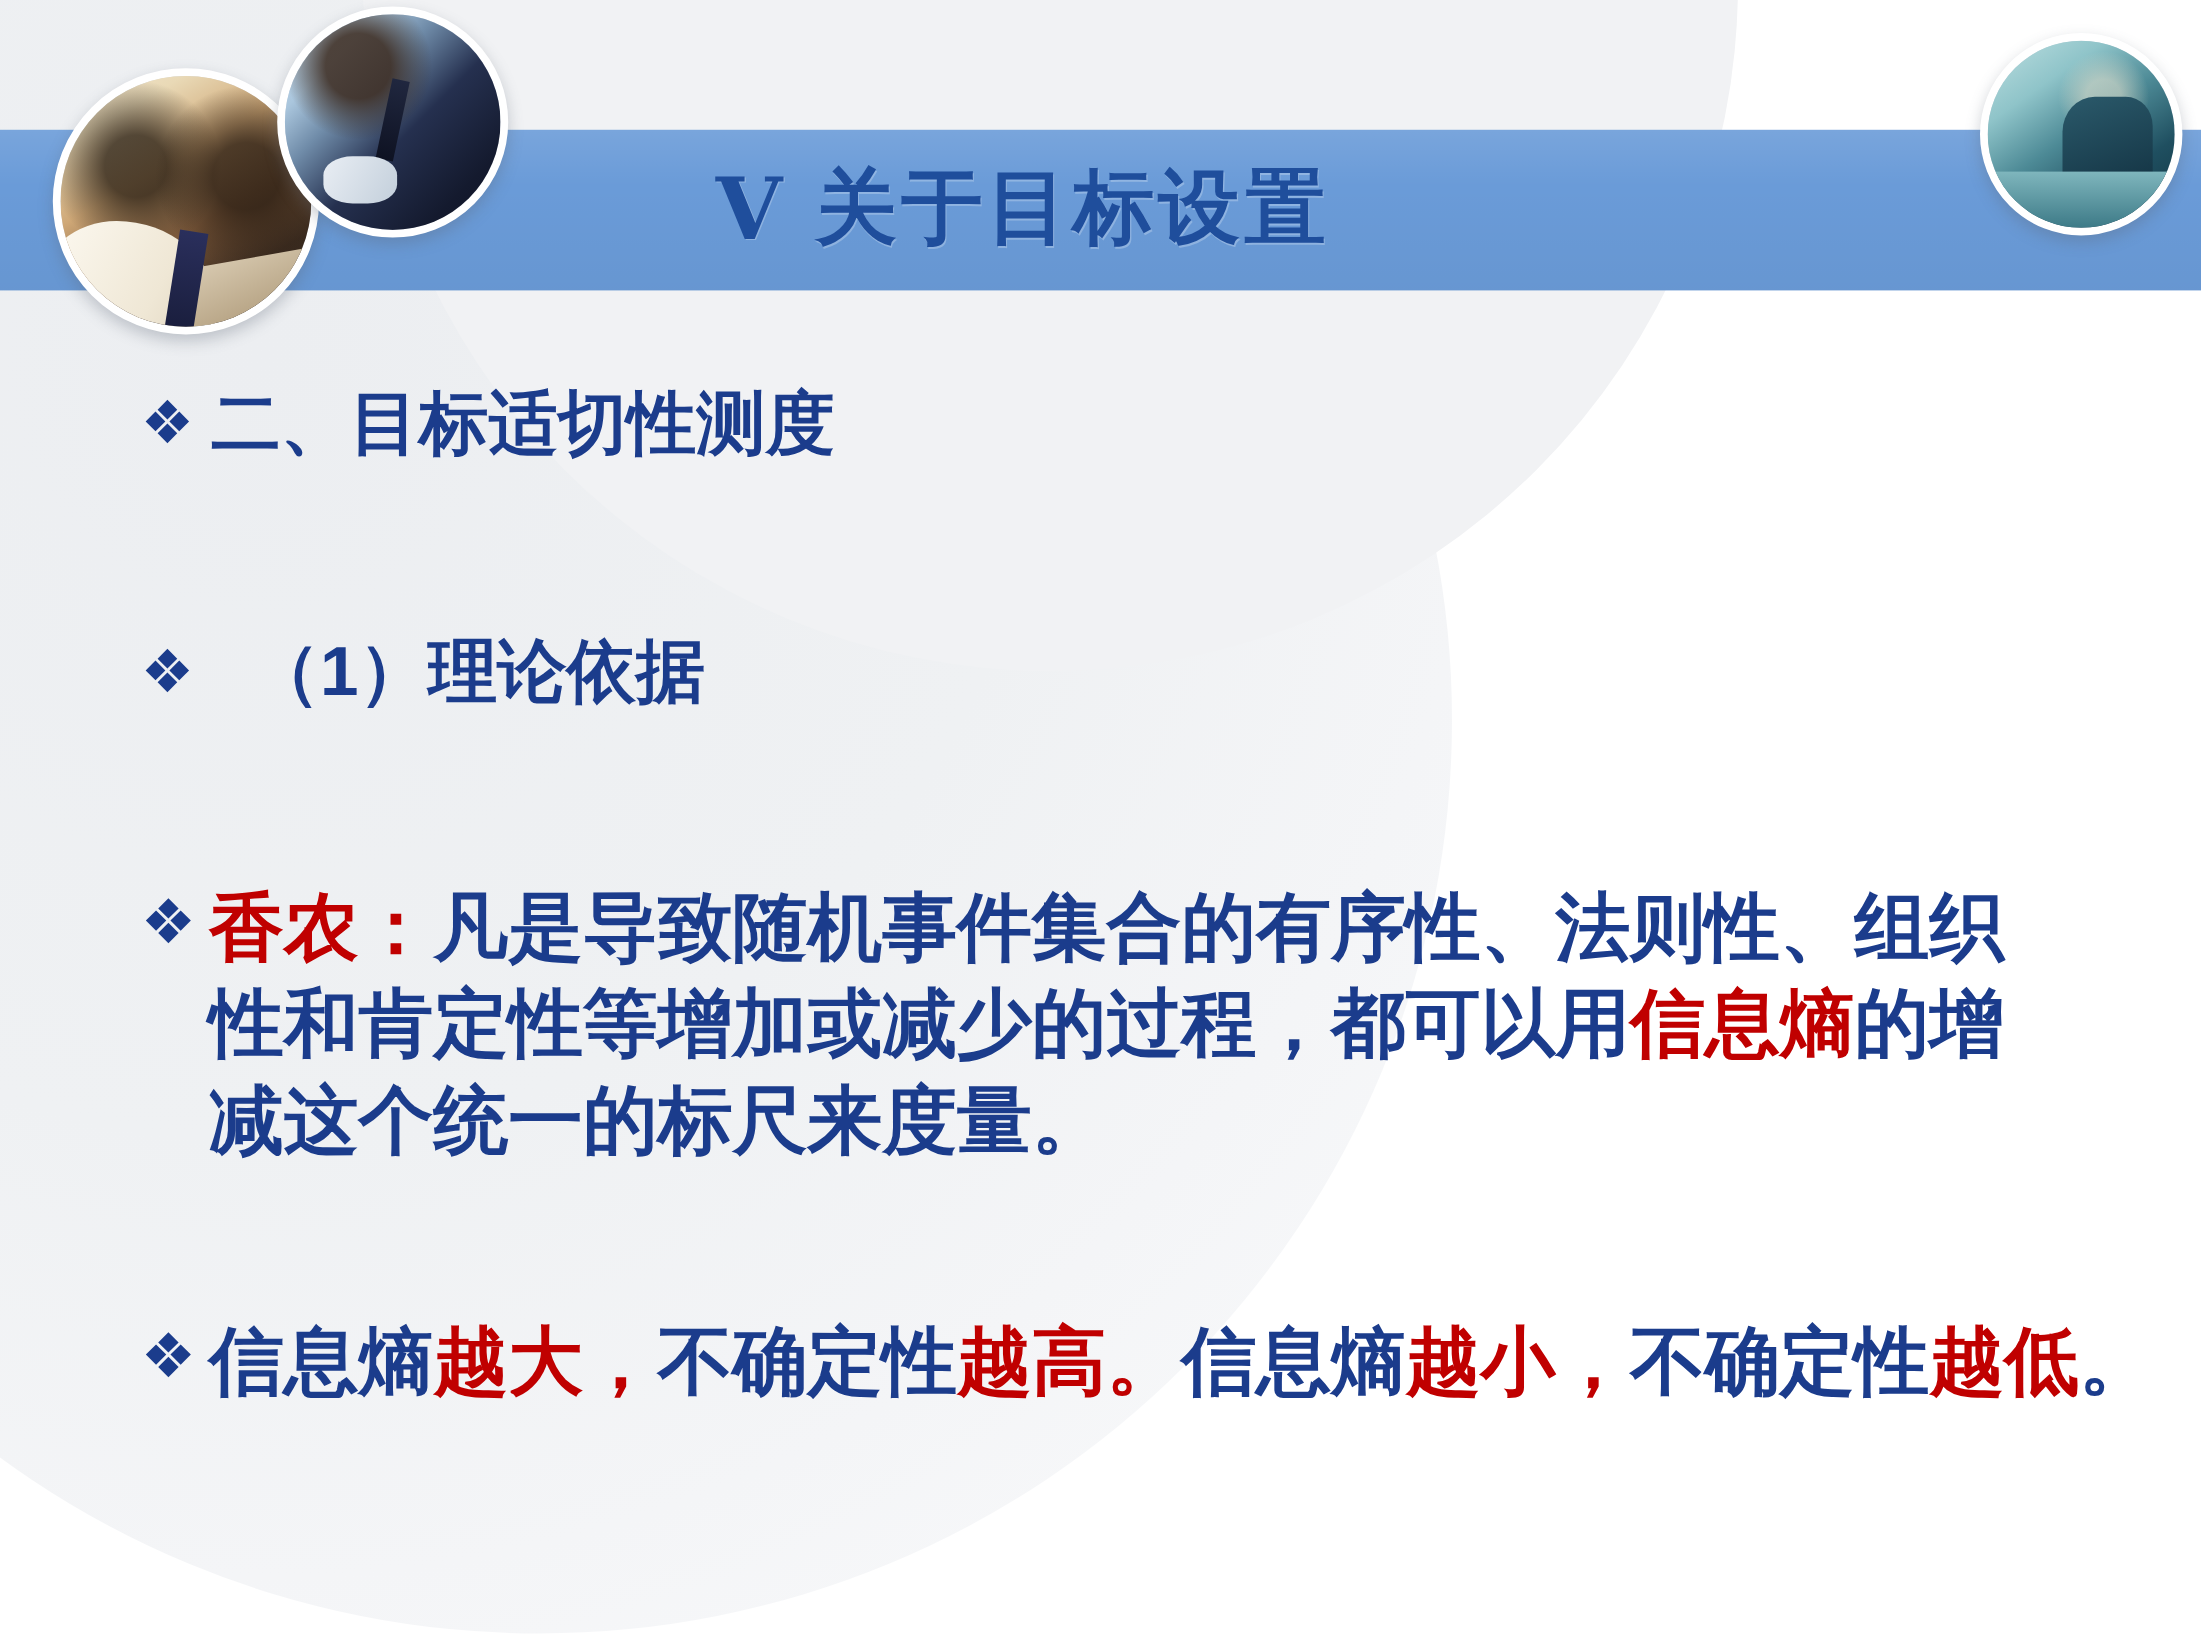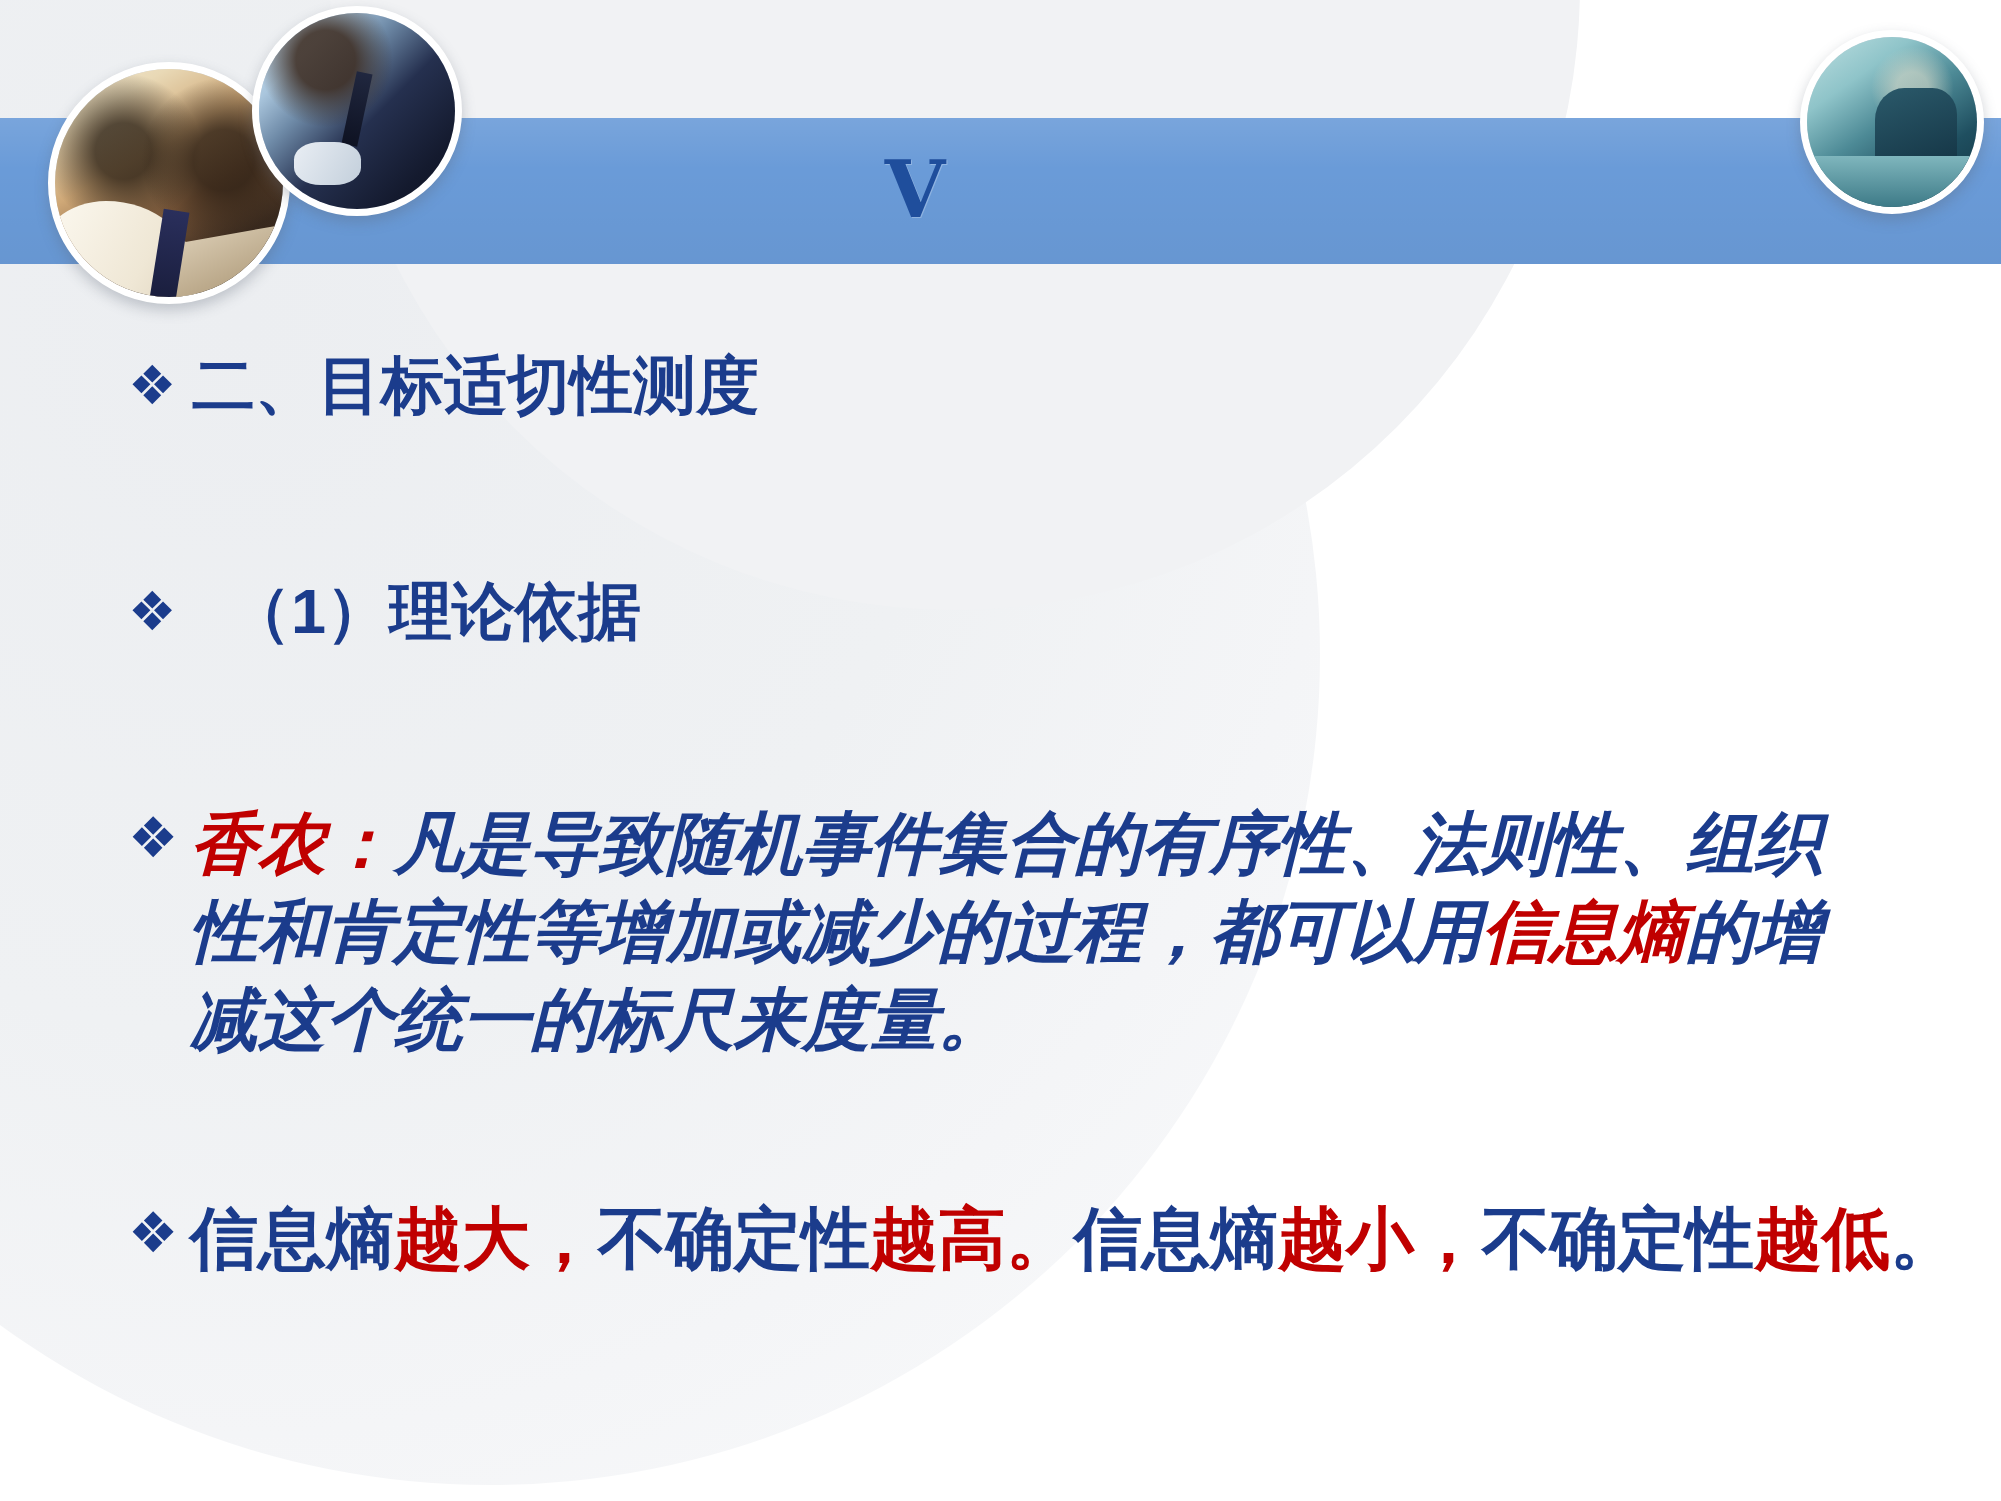--- a/index.html
+++ b/index.html
@@ -185,38 +185,39 @@
     padding-left: 56px;
   }
   .red { color: #c00000; }
   .blu { color: #1b3c8c; }
 
   
   #b1 { margin-top: 48px; font-size: 63px; }
   #b2 { margin-top: 152px; font-size: 63px; }
   #b2 .btext { padding-left: 92px; }
   #b3 { margin-top: 150px; font-size: 68px; line-height: 1.30; }
-  #b3 .btext { padding-left: 54px; padding-right: 116px; font-style: italic; }
+  #b3 .btext { padding-left: 54px; padding-right: 116px; }
   #b4 { margin-top: 130px; font-size: 68px; line-height: 1.30; }
   #b4 .btext { padding-left: 54px; }
   #b3 .marker, #b4 .marker { font-size: 56px; top: 0.06em; }
 </style>
 </head>
 <body>
 
 <div id="slide">
 
   <div class="bg-circle"></div>
   <div class="bg-circle-2"></div>
 
   <div class="band"></div>
   <div class="band-shade"></div>
 
   <div class="title">
     <span class="roman">Ⅴ</span>
+    <span>关于目标设置</span>
   </div>
 
   <div class="photo" id="photo-left">
     <div class="inner">
       <div class="shirt"></div>
       <div class="laptop"></div>
       <div class="tie"></div>
     </div>
   </div>
 

